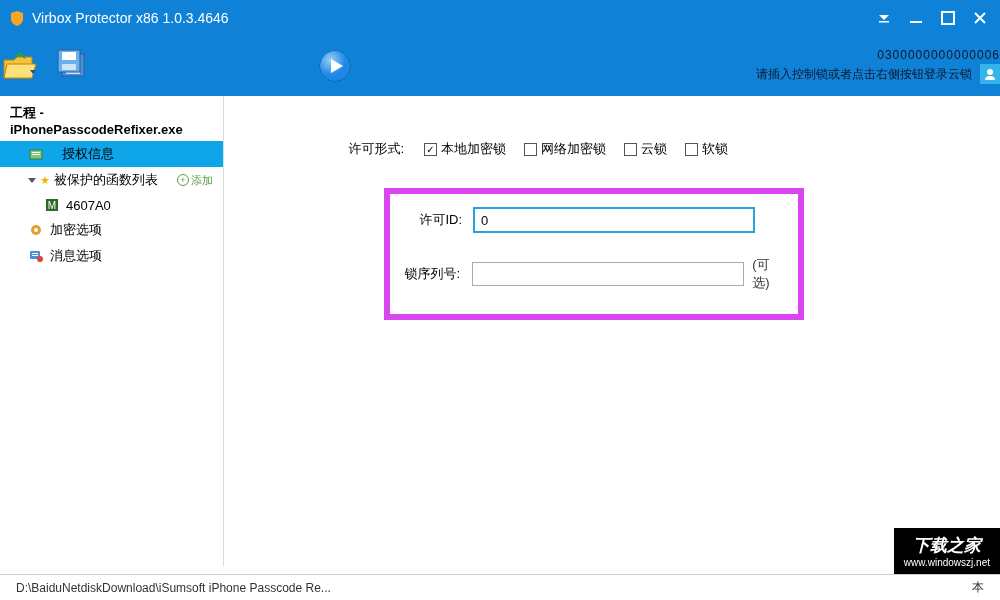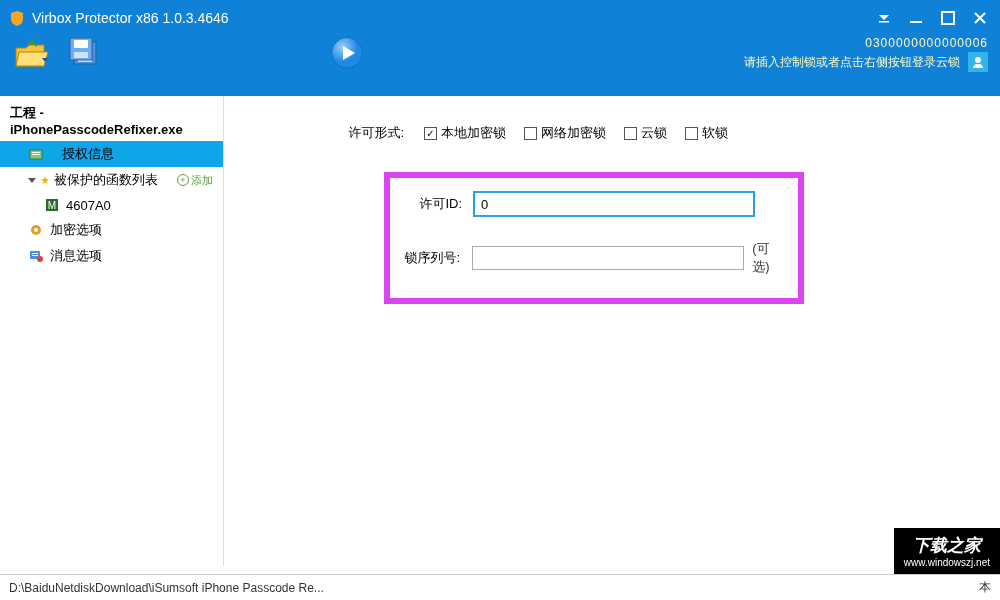--- a/index.html
+++ b/index.html
@@ -2,51 +2,51 @@
 <html><head>
 <meta charset="utf-8">
 <style>
 * { box-sizing: border-box; margin: 0; padding: 0; font-family: "Microsoft YaHei", Arial, sans-serif; }
 body { width: 1000px; height: 600px; background: #fff; position: relative; overflow: hidden; }
 .titlebar { height: 36px; background: #0f82d7; color: #fff; display: flex; align-items: center; padding: 15px 8px; }
 .titlebar .logo { width: 18px; height: 18px; margin-right: 6px; display: inline-flex; }
 .titlebar .title { font-size: 14px; }
 .titlebar .spacer { flex: 1; }
 .titlebar .win-btn { width: 24px; height: 24px; margin-left: 8px; display: inline-flex; align-items: center; justify-content: center; cursor: pointer; }
-.toolbar { height: 60px; background: #0f82d7; display: flex; align-items: flex-start; padding: 0 12px; color: #fef9c3; }
+.toolbar { height: 60px; background: #0f82d7; display: flex; align-items: center; padding: 0 0; color: #0f172a; }
 .toolbar .tool { margin-right: 16px; display: inline-flex; cursor: pointer; }
 .toolbar .play { margin-left: 210px; }
 .toolbar .right { margin-left: auto; text-align: right; font-size: 12px; }
 .toolbar .right .serial { font-size: 12px; margin-bottom: 2px; letter-spacing: 1px; }
 .toolbar .right-row { display: flex; align-items: center; justify-content: flex-end; }
 .toolbar .user-badge { width: 20px; height: 20px; background: #34b4ea; margin-left: 8px; display: inline-flex; align-items: center; justify-content: center; }
 .content { display: flex; height: 470px; background: #fff; }
 .sidebar { width: 224px; border-right: 1px solid #ddd; padding-top: 4px; font-size: 13px; }
 .sidebar .proj { padding: 4px 10px; font-weight: bold; }
 .sidebar .item { padding: 4px 10px 4px 28px; display: flex; align-items: center; cursor: pointer; }
 .sidebar .item.level2 { padding-left: 44px; }
 .sidebar .item.sel { background: #0ea5e9; gap: 12px; }
 .sidebar .item .icn { width: 16px; height: 16px; margin-right: 6px; display: inline-flex; align-items: center; justify-content: center; }
 .sidebar .item .star { color: #f5b400; margin-right: 4px; font-size: 11px; }
 .sidebar .item .badge-add { margin-left: auto; color: #5a9e3e; font-size: 11px; display: flex; align-items: center; }
 .sidebar .item .badge-add .circ { width: 12px; height: 12px; border: 1px solid #5a9e3e; border-radius: 50%; display: inline-flex; align-items: center; justify-content: center; margin-right: 2px; font-size: 9px; line-height: 1; }
 .sidebar .arrow { display: inline-block; width: 0; height: 0; border-left: 4px solid transparent; border-right: 4px solid transparent; border-top: 5px solid #555; margin-right: 4px; vertical-align: middle; }
-.main { flex: 1; padding: 28px 40px 30px 80px; font-size: 13px; }
+.main { flex: 1; padding: 44px 40px 30px 80px; font-size: 13px; }
 .row { display: flex; align-items: center; margin-bottom: 30px; }
 .row .lbl { width: 100px; text-align: right; margin-right: 20px; }
 .row .cb { display: flex; align-items: center; margin-right: 18px; }
 .row .cb .box { width: 13px; height: 13px; border: 1px solid #555; margin-right: 4px; display: inline-flex; align-items: center; justify-content: center; font-size: 10px; }
 .redbox { border: 6px solid #d946ef; padding: 14px 12px 6px 12px; width: 420px; margin-left: 80px; }
 .redbox .row { margin-bottom: 24px; }
 .redbox .row:last-child { margin-bottom: 16px; }
 .redbox .lbl { width: 60px; margin-right: 12px; }
 .redbox input { width: 280px; height: 24px; border: 1px solid #aaa; padding: 2px 6px; font-size: 13px; }
 .redbox input.focus { border: 1px solid #2aa0e0; box-shadow: 0 0 0 1px #2aa0e0; }
 .redbox .opt { margin-left: 8px; color: #333; }
-.statusbar { position: absolute; bottom: 0; left: 0; right: 0; height: 26px; background: #fff; border-top: 1px solid #ccc; display: flex; align-items: center; padding: 0 9px; font-size: 12px; color: #333; }
+.statusbar { position: absolute; bottom: 0; left: 0; right: 0; height: 26px; background: #fff; border-top: 1px solid #ccc; display: flex; align-items: center; padding: 0 16px; font-size: 12px; color: #333; }
 .statusbar .right { margin-left: auto; }
 .watermark { position: absolute; right: 0; bottom: 26px; background: #000; color: #fff; padding: 6px 10px; font-size: 12px; text-align: center; }
 .watermark .big { font-size: 17px; font-weight: bold; font-style: italic; }
 .watermark .url { font-size: 10px; }
 </style>
 </head>
 <body>
 
 <div class="titlebar">
   <span class="logo">

